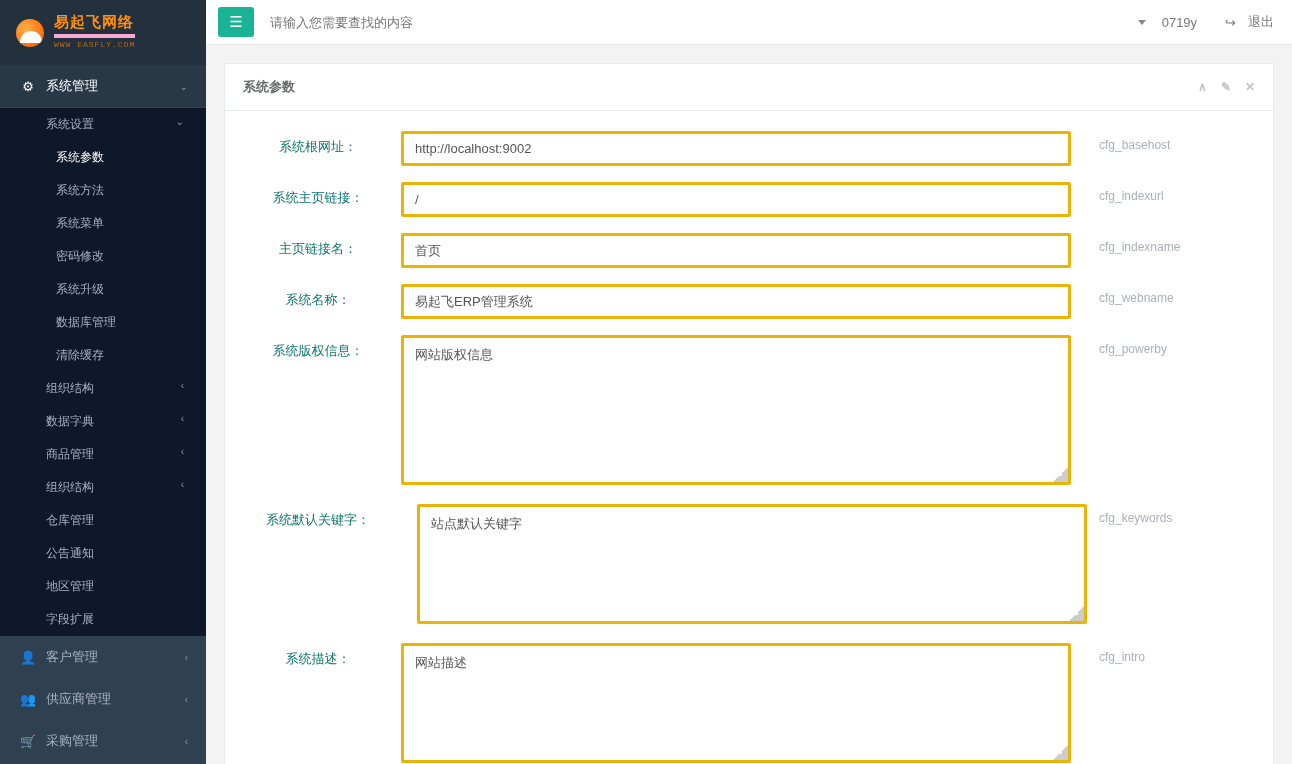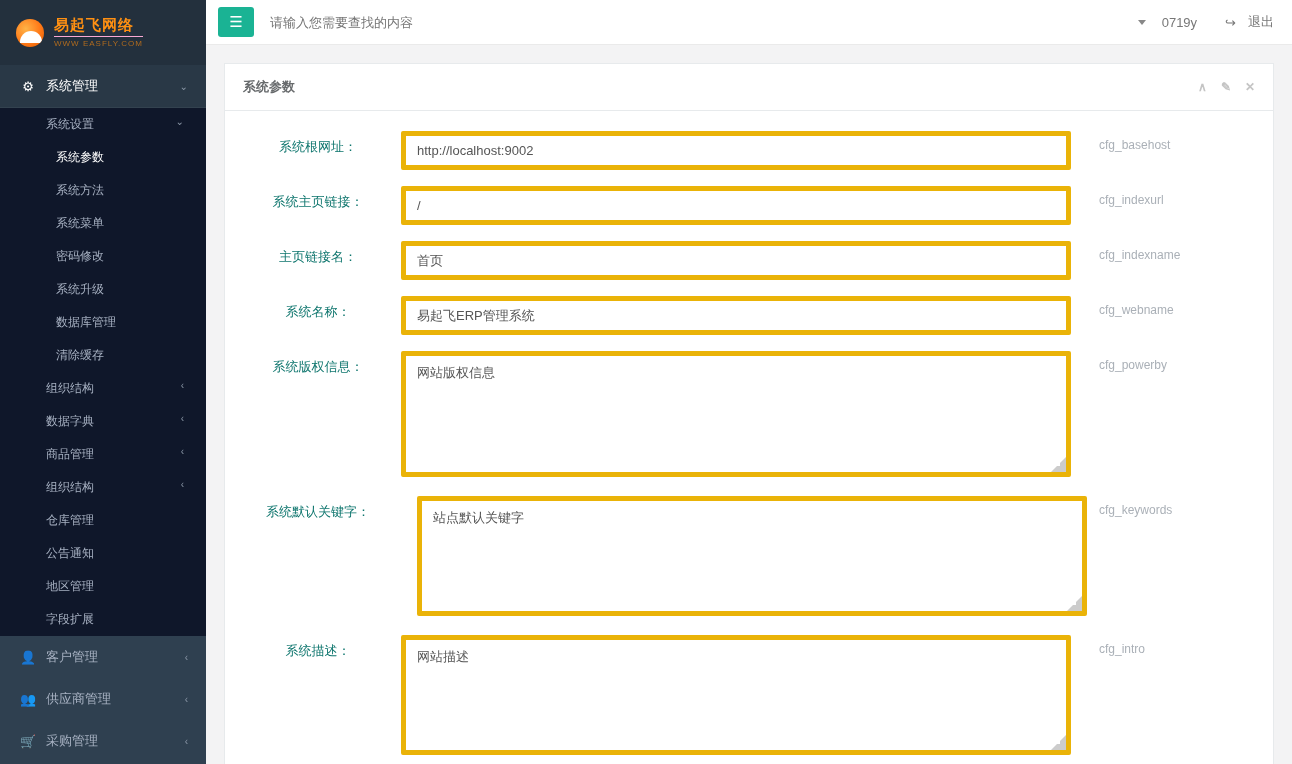--- a/index.html
+++ b/index.html
@@ -20,20 +20,21 @@
       color: #a7b1c2;
       overflow-y: auto;
     }
     .logo-area {
       height: 65px;
       background: #23303d;
       display: flex;
       align-items: center;
       padding-left: 16px;
       gap: 10px;
+      font-family: Liberation Mono, monospace;
     }
     .logo-circle {
       width: 28px; height: 28px; border-radius: 50%;
       background: radial-gradient(circle at 35% 35%, #ffb347 0%, #ff7a18 55%, #e05a00 100%);
       position: relative;
       overflow: hidden;
       flex-shrink: 0;
     }
     .logo-circle::after {
       content: "";
@@ -47,21 +48,21 @@
       color: #ff9012;
       font-weight: 700;
       font-size: 15px;
       letter-spacing: 1px;
       line-height: 1.1;
     }
     .logo-sub {
       color: #b06b1e;
       font-size: 8px;
       letter-spacing: 1px;
-      border-top: 1px solid #f9a8d4;
+      border-top: 4px solid #f9a8d4;
       padding-top: 2px;
       margin-top: 2px;
       text-align: right;
     }
 
     .nav { list-style: none; }
     .nav li { position: relative; }
     .nav-item {
       display: flex;
       align-items: center;
@@ -151,21 +152,21 @@
     }
     .form-control-wrap { flex: 0 0 670px; }
     .form-hint {
       margin-left: 28px;
       padding-top: 7px;
       color: #aab0b7;
       font-size: 12px;
     }
     input.form-control, textarea.form-control {
       width: 100%;
-      border: 5px solid #eab308;
+      border: 3px solid #eab308;
       border-radius: 2px;
       padding: 7px 11px;
       font-size: 13px;
       color: #555;
       font-family: inherit;
       background: #fff;
     }
     textarea.form-control { resize: vertical; min-height: 120px; line-height: 1.5; }
     textarea.form-control::-webkit-resizer { border-width:6px; border-style:solid; border-color: transparent #ccc #ccc transparent; }
 
@@ -305,21 +306,21 @@
       </div>
 
       <div class="form-row">
         <div class="form-label">系统名称：</div>
         <div class="form-control-wrap"><input class="form-control" value="易起飞ERP管理系统" style=""></div>
         <div class="form-hint">cfg_webname</div>
       </div>
 
       <div class="form-row">
         <div class="form-label">系统版权信息：</div>
-        <div class="form-control-wrap"><textarea class="form-control" style="height: 126px;">网站版权信息</textarea></div>
+        <div class="form-control-wrap"><textarea class="form-control" style="height: 150px;">网站版权信息</textarea></div>
         <div class="form-hint">cfg_powerby</div>
       </div>
 
       <div class="form-row">
         <div class="form-label">系统默认关键字：</div>
         <div class="form-control-wrap"><textarea class="form-control" style="height: 116px; margin-left: 16px;">站点默认关键字</textarea></div>
         <div class="form-hint">cfg_keywords</div>
       </div>
 
       <div class="form-row">

